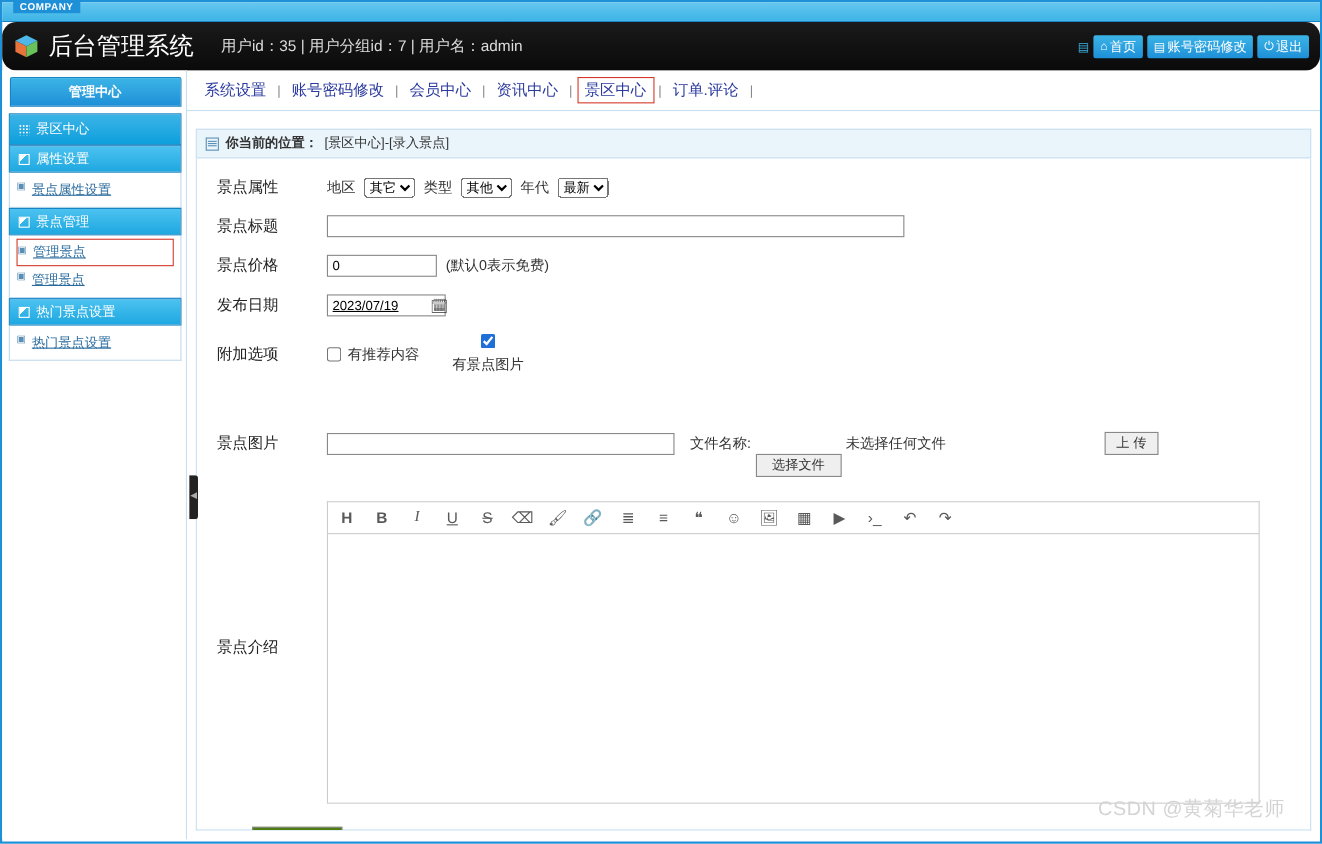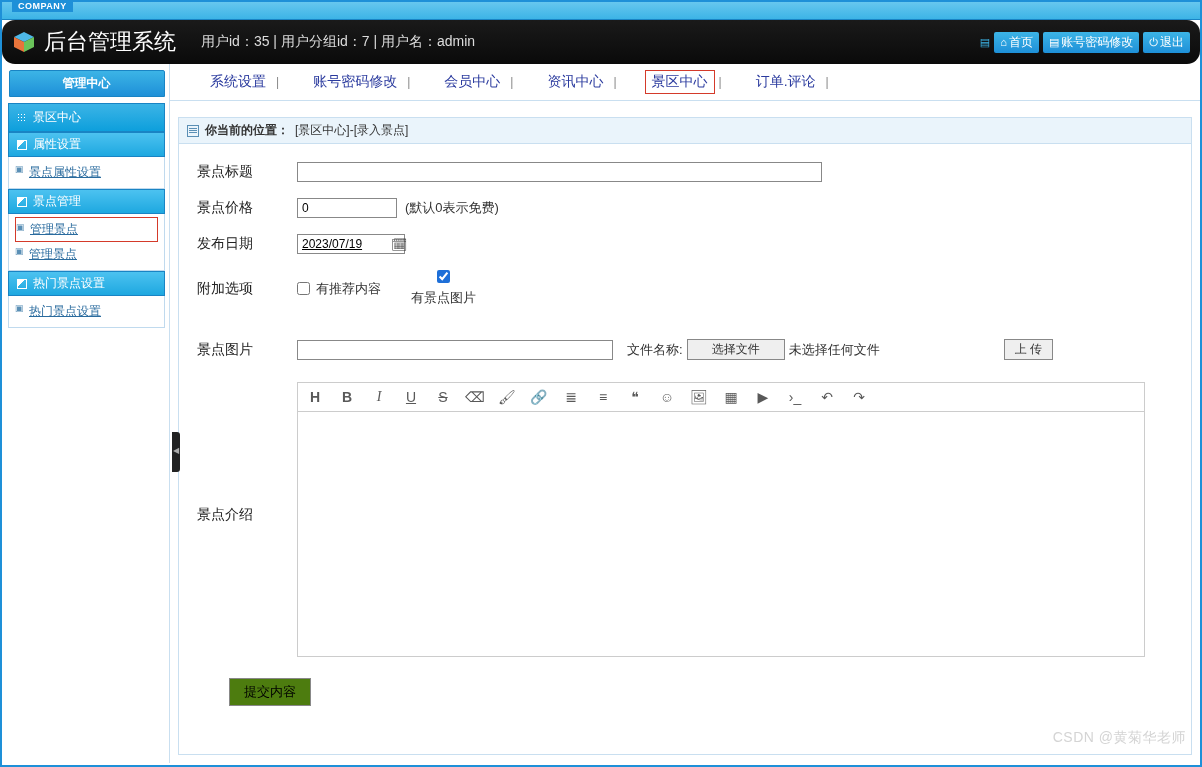--- a/index.html
+++ b/index.html
@@ -22,49 +22,49 @@
 .s-title-section { background: linear-gradient(to bottom,#4cc2f0,#1ea8e0); color: #fff; padding: 3px 8px; border: 1px solid #1984c4; display: flex; align-items: center; gap: 6px; font-size: 12px; }
 .s-list { border: 1px solid #c0daee; border-top: none; padding: 3px 6px; }
 .s-list a { display: block; color: #2a6b9e; text-decoration: underline; padding: 4px 4px 4px 14px; cursor: pointer; position: relative; }
 .s-list a::before { content: "▣"; position: absolute; left: 0; top: 4px; font-size: 9px; color: #5a8fb5; text-decoration: none; }
 .s-list a.active-red { border: 1px solid #d43a2a; padding: 3px 4px 3px 14px; }
 .s-spacer { height: 6px; }
 .grid-icon { display: inline-block; width: 10px; height: 10px; background-image: radial-gradient(#fff 1px, transparent 1px); background-size: 3px 3px; }
 .sq-icon { display:inline-block; width:10px; height:10px; border:1px solid #fff; background:linear-gradient(135deg,#fff 40%,transparent 40%); }
 .main { flex: 1; display: flex; flex-direction: column; overflow: hidden; }
 .topnav { border-bottom: 1px solid #c9dff0; padding: 6px 10px; display: flex; gap: 4px; align-items: center; background: #fff; }
-.topnav a { color: #2a3a9e; font-size: 14px; padding: 2px 6px; cursor: pointer; margin-left: 24px; }
+.topnav a { color: #2a3a9e; font-size: 14px; padding: 2px 6px; cursor: pointer; }
 .topnav .sep { color: #888; }
 .topnav a.active-red-tab { border: 1px solid #d43a2a; color: #2a3a9e; }
 .breadcrumb { background: #eaf4fb; border: 1px solid #c9dff0; margin: 16px 8px 0 8px; padding: 4px 8px; display: flex; align-items: center; gap: 6px; color: #333; }
 .bc-icon { width: 12px; height: 12px; border: 1px solid #5a8fb5; display: inline-block; position: relative; }
 .bc-icon::after { content: ""; position: absolute; left: 1px; top: 2px; right: 1px; height: 1px; background: #5a8fb5; box-shadow: 0 2px 0 #5a8fb5, 0 4px 0 #5a8fb5; }
 .content { margin: 0 8px 8px 8px; border: 1px solid #c9dff0; border-top: none; flex: 1; padding: 10px 18px; overflow: auto; }
 .form-row { display: flex; padding: 8px 0; align-items: center; }
 .form-label { width: 100px; font-size: 14px; color: #222; }
 .form-field { flex: 1; display: flex; align-items: center; gap: 8px; font-size: 13px; color: #333; }
 select { font-family: inherit; font-size: 12px; }
 input[type="text"], input[type="date"] { font-family: inherit; font-size: 12px; padding: 2px 4px; border: 1px solid #888; }
 .wide-input { width: 525px; }
 .price-input { width: 100px; text-align: left; }
 .date-input { width: 108px; text-decoration: underline; }
 .file-wrap { display: flex; align-items: center; gap: 4px; }
-.file-btn { border: 1px solid #888; padding: 1px 24px; background: #efefef; cursor: pointer; font-size: 12px; }
+.file-btn { border: 1px solid #888; padding: 1px 14px; background: #efefef; cursor: pointer; font-size: 12px; margin-top: 40px; }
 .upload-btn { border: 1px solid #888; padding: 1px 10px; background: #efefef; cursor: pointer; font-size: 12px; }
 .hint { color: #333; }
 .editor-form-row { align-items: flex-start; }
 .editor-form-row .form-label { padding-top: 130px; }
 .editor-toolbar { border: 1px solid #ccc; border-bottom: none; padding: 6px 8px; display: flex; gap: 14px; color: #595959; margin-top: 6px; }
 .editor-toolbar span { cursor: pointer; font-size: 14px; display: inline-flex; align-items: center; justify-content: center; width: 18px; }
 .editor-area { width: 848px; }
 .editor-textarea { width: 100%; height: 246px; border: 1px solid #ccc; resize: none; padding: 6px; font-family: inherit; }
 .submit-btn { margin-top: 10px; padding: 4px 14px; border: 1px solid #888; background: #4d7c0f; cursor: pointer; font-size: 13px; margin-left: 32px; }
 .side-handle { position: absolute; left: 170px; top: 430px; width: 8px; height: 40px; background: #222; border-radius: 0 3px 3px 0; cursor: pointer; }
 .side-handle::after { content: "◀"; color: #aaa; font-size: 8px; position: absolute; left: 1px; top: 14px; }
-.watermark { position: absolute; right: 14px; bottom: 18px; color: #d4d4d4; font-size: 14px; letter-spacing: 0.5px; pointer-events: none; }
+.watermark { position: absolute; right: 32px; bottom: 18px; color: #d4d4d4; font-size: 18px; letter-spacing: 0.5px; pointer-events: none; }
 </style>
 </head>
 <body>
 
 <div class="outer">
   <span class="company-tag">COMPANY</span>
   <div class="top-gradient"></div>
 
   <div class="header">
     <div class="logo-cube">
@@ -145,20 +145,31 @@
       </div>
 
       <div class="breadcrumb">
         <span class="bc-icon"></span>
         <b>你当前的位置：</b>
         <span>[景区中心]-[录入景点]</span>
       </div>
 
       <div class="content">
 
+        <div class="form-row">
+          <div class="form-label">景点属性</div>
+          <div class="form-field">
+            <span>地区</span>
+            <select><option>其它</option></select>
+            <span>类型</span>
+            <select><option>其他</option></select>
+            <span>年代</span>
+            <select><option>最新</option></select>
+          </div>
+        </div>
 
         <div class="form-row">
           <div class="form-label">景点标题</div>
           <div class="form-field">
             <input type="text" class="wide-input" value="" style="">
           </div>
         </div>
 
         <div class="form-row">
           <div class="form-label">景点价格</div>

